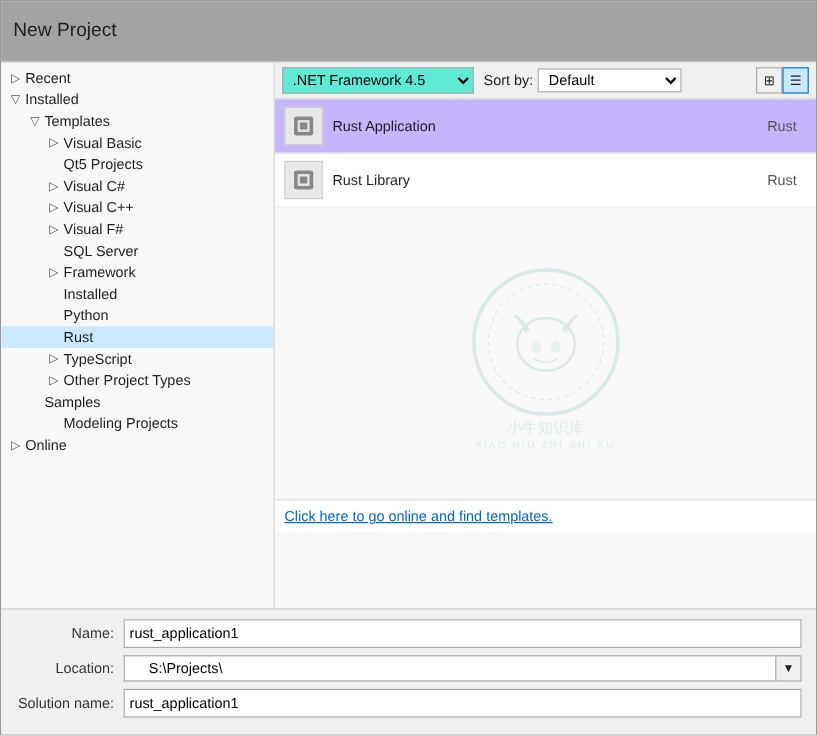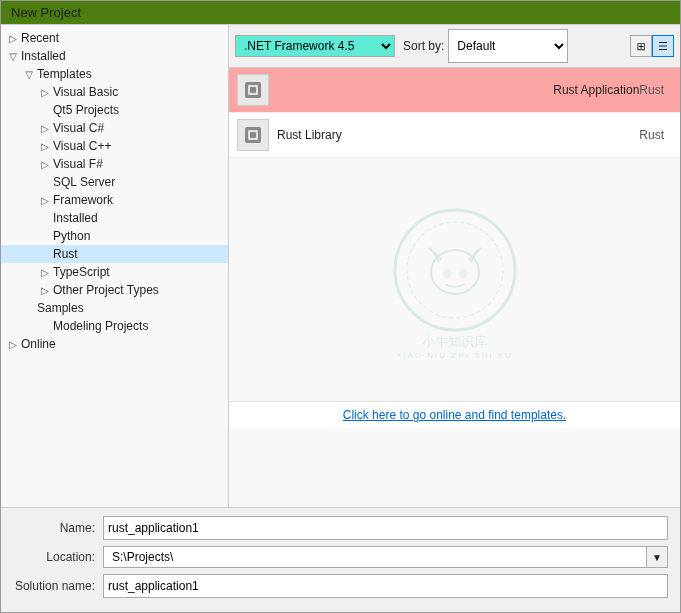--- a/index.html
+++ b/index.html
@@ -14,23 +14,23 @@
     }
     .dialog {
       width: 681px;
       height: 613px;
       background: #f0f0f0;
       border: 1px solid #999;
       display: flex;
       flex-direction: column;
     }
     .title-bar {
-      background: #4d7c0f;
-      padding: 4px 10px;
-      font-size: 13px;
+      background: #a3a3a3;
+      padding: 16px 10px;
+      font-size: 16px;
       font-weight: normal;
       border-bottom: 1px solid #ccc;
     }
     .main-content {
       display: flex;
       flex: 1;
       overflow: hidden;
     }
     
     .left-panel {
@@ -87,21 +87,21 @@
       background: #5eead4;
       padding: 0 4px;
       width: 160px;
     }
     .sort-label {
       font-size: 12px;
       margin-left: 4px;
     }
     .sort-select {
       font-size: 12px;
-      height: 34px;
+      height: 20px;
       border: 1px solid #aaa;
       background: white;
       padding: 0 4px;
       width: 120px;
     }
     .view-buttons {
       display: flex;
       margin-left: auto;
     }
     .view-btn {
@@ -120,22 +120,21 @@
       border-color: #0078d7;
     }
     .template-item {
       display: flex;
       align-items: center;
       padding: 6px 8px;
       border-bottom: 1px solid #eee;
       cursor: pointer;
     }
     .template-item.selected {
-      background: #fca5a5;
-      text-align: right;
+      background: #c4b5fd;
     }
     .template-icon {
       width: 32px;
       height: 32px;
       margin-right: 8px;
       border: 1px solid #ccc;
       background: #e8e8e8;
       display: flex;
       align-items: center;
       justify-content: center;
@@ -156,21 +155,20 @@
       align-items: center;
       justify-content: center;
       flex: 1;
       opacity: 0.15;
       pointer-events: none;
     }
     .online-link-bar {
       padding: 6px 8px;
       background: white;
       border-top: 1px solid #ddd;
-      text-align: center;
     }
     .online-link {
       color: #0066cc;
       text-decoration: underline;
       font-size: 12px;
       cursor: pointer;
     }
     
     .bottom-form {
       background: #f0f0f0;
@@ -200,21 +198,21 @@
     .form-input-with-btn {
       display: flex;
       flex: 1;
     }
     .form-input-with-btn input {
       flex: 1;
       height: 22px;
       border: 1px solid #aaa;
       border-right: none;
       background: white;
-      padding: 0 8px;
+      padding: 0 20px;
       font-size: 12px;
     }
     .browse-btn {
       width: 22px;
       height: 22px;
       border: 1px solid #aaa;
       background: #f0f0f0;
       display: flex;
       align-items: center;
       justify-content: center;

